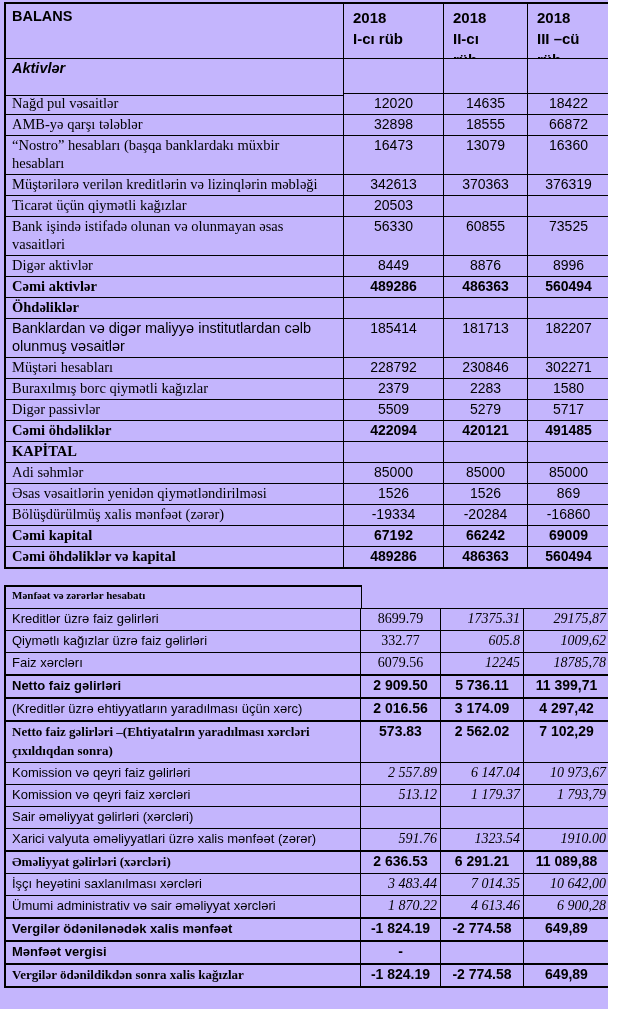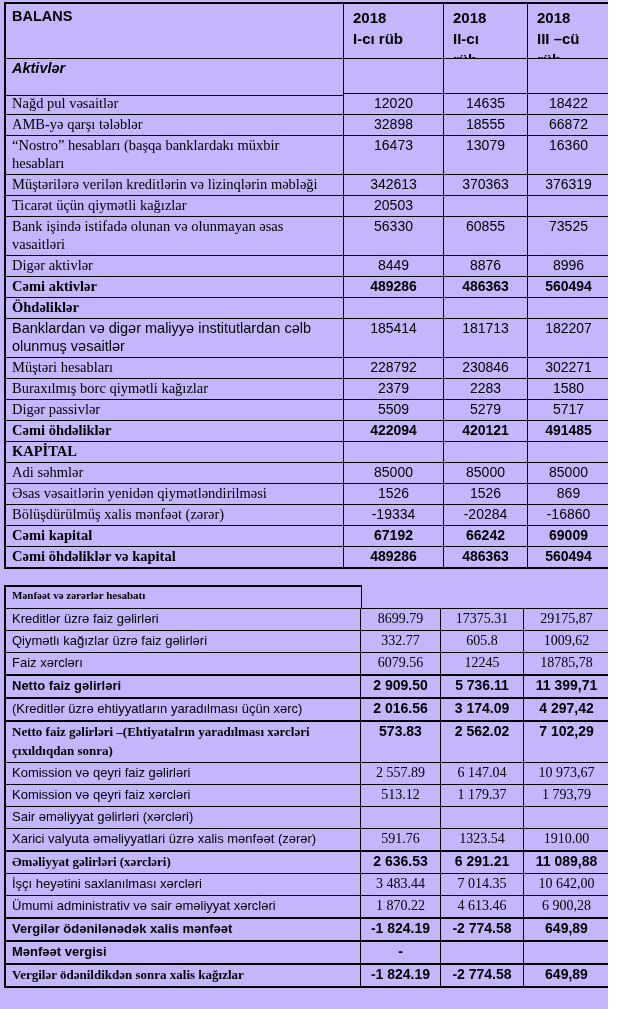--- a/index.html
+++ b/index.html
@@ -15,21 +15,21 @@
   .cell{
     border-right:1px solid #000;border-bottom:1px solid #000;
     padding:0 3px;font-size:14px;line-height:18px;overflow:hidden;
   }
   .lbl{padding-left:6px;padding-right:8px;padding-bottom:2px;text-align:left;}
   .val{text-align:center;}
   .ctr{}
   .f-se{font-family:"Liberation Serif",serif;}
   .f-sa{font-family:"Liberation Sans",sans-serif;}
   .f-b{font-weight:bold;}
-  .f-i{}
+  .f-i{font-style:italic;text-align:right;}
   .row.tb > .cell{border-bottom-width:2px;}
 
   
   #t1{
     margin:2px 0 0 4px;width:700px;border-top:2px solid #000;
     grid-template-columns:338px 100px 84px 82px 96px;
     grid-template-rows:55px 35px;
     grid-auto-rows:minmax(19px,auto);
   }
   #t1 .lbl{font-size:14.5px;}

